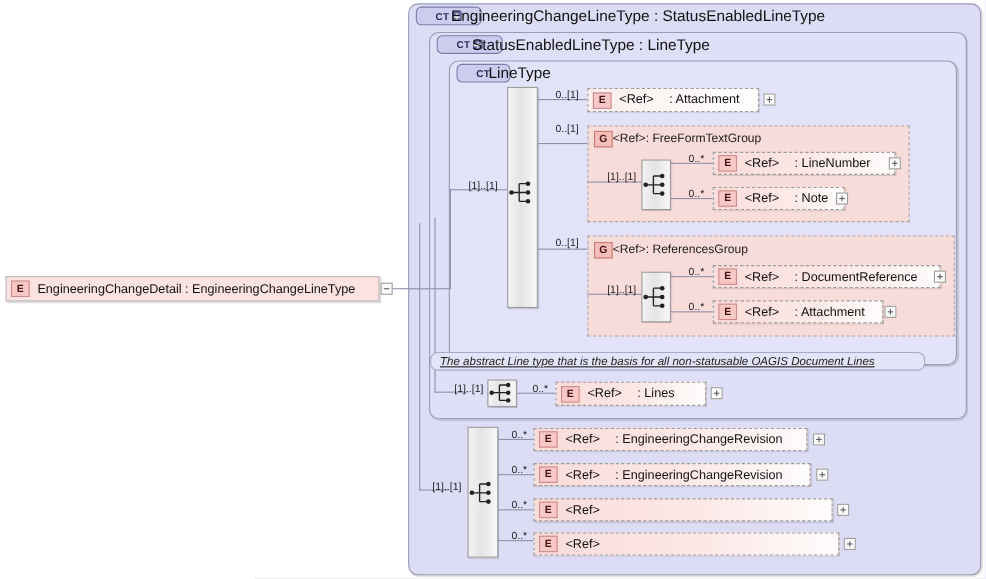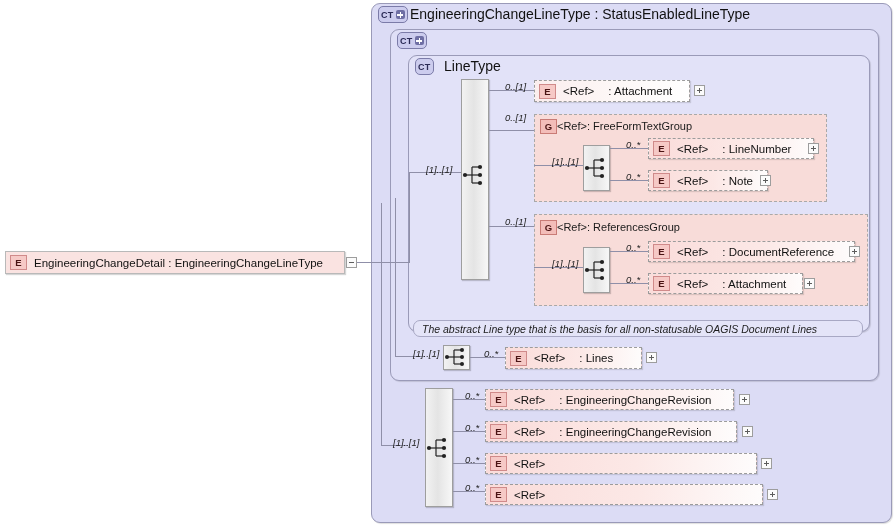--- a/index.html
+++ b/index.html
@@ -26,21 +26,21 @@
   .ct-box.lvl2{background:#dfdff7;}
   .ct-box.lvl3{background:#e2e2f8;}
 
   .ct-tag{
     position:absolute;
     display:flex;align-items:center;
     height:15px;
     border:1px solid #7b7ba8;
     border-radius:5px;
     background:#ccccee;
-    padding:0 2px;
+    padding:0 17px;
     font-size:9px;
     font-weight:bold;
     letter-spacing:.3px;
     color:#2a2a55;
   }
   .ct-tag .plus{
     display:inline-block;
     width:9px;height:9px;
     margin-left:2px;
     border-radius:2px;
@@ -144,21 +144,20 @@
     color:#1c1c1c;
     display:flex;align-items:center;
     padding-left:8px;
     white-space:nowrap;
     box-sizing:border-box;
   }
 
   
   .occ{
     position:absolute;
-    font-style:italic;
     font-size:9.5px;
     color:#222;
     white-space:nowrap;
   }
 
   
   .ln{position:absolute;background:#8f8fa8;}
   .lnh{height:1px;}
   .lnv{width:1px;}
 </style>
@@ -172,20 +171,21 @@
     <span>CT</span>
     <span class="plus"></span>
   </div>
   <div class="ct-title" style="left:410px;top:6px;">EngineeringChangeLineType : StatusEnabledLineType</div>
 
   <div class="abs ct-box lvl2" style="left:390px;top:29px;width:489px;height:352px;"></div>
   <div class="ct-tag" style="left:397px;top:32px;">
     <span>CT</span>
     <span class="plus"></span>
   </div>
+  <div class="ct-title" style="left:429px;top:32px;">StatusEnabledLineType : LineType</div>
 
   <div class="abs ct-box lvl3" style="left:408px;top:55px;width:462px;height:277px;"></div>
   <div class="ct-tag" style="left:415px;top:58px;">
     <span>CT</span>
   </div>
   <div class="ct-title" style="left:444px;top:58px;">LineType</div>
 
   <div class="node reqsolid" style="left:5px;top:251px;width:340px;height:23px;">
     <span class="badge">E</span>
     <span class="lbl">EngineeringChangeDetail : EngineeringChangeLineType</span>
@@ -305,21 +305,21 @@
   <div class="hinge plus" style="left:849px;top:246px;"></div>
 
   <div class="occ" style="left:626px;top:274px;">0..*</div>
   <div class="node optional pinkfill" style="left:648px;top:273px;width:155px;height:21px;">
     <span class="badge">E</span>
     <span class="lbl">&lt;Ref&gt;</span>
     <span class="lbl2">: Attachment</span>
   </div>
   <div class="hinge plus" style="left:804px;top:278px;"></div>
 
-  <div class="annot" style="left:413px;top:320px;width:450px;height:17px;">The abstract Line type that is the basis for all non-statusable OAGIS Document Lines</div>
+  <div class="annot" style="left:391px;top:320px;width:450px;height:17px;text-decoration:underline;">The abstract Line type that is the basis for all non-statusable OAGIS Document Lines</div>
 
   <div class="occ" style="left:413px;top:348px;">[1]..[1]</div>
   <div class="compositor" style="left:443px;top:345px;width:27px;height:25px;"></div>
   <svg class="seq-icon" width="26" height="26" viewBox="0 0 26 26" style="left:444px;top:344px;">
     <line x1="3" y1="13" x2="10" y2="13" stroke="#222" stroke-width="1.2"></line>
     <line x1="10" y1="6" x2="10" y2="20" stroke="#222" stroke-width="1.2"></line>
     <line x1="10" y1="6" x2="17" y2="6" stroke="#222" stroke-width="1.2"></line>
     <line x1="10" y1="13" x2="17" y2="13" stroke="#222" stroke-width="1.2"></line>
     <line x1="10" y1="20" x2="17" y2="20" stroke="#222" stroke-width="1.2"></line>
     <circle cx="3" cy="13" r="2" fill="#222"></circle>

